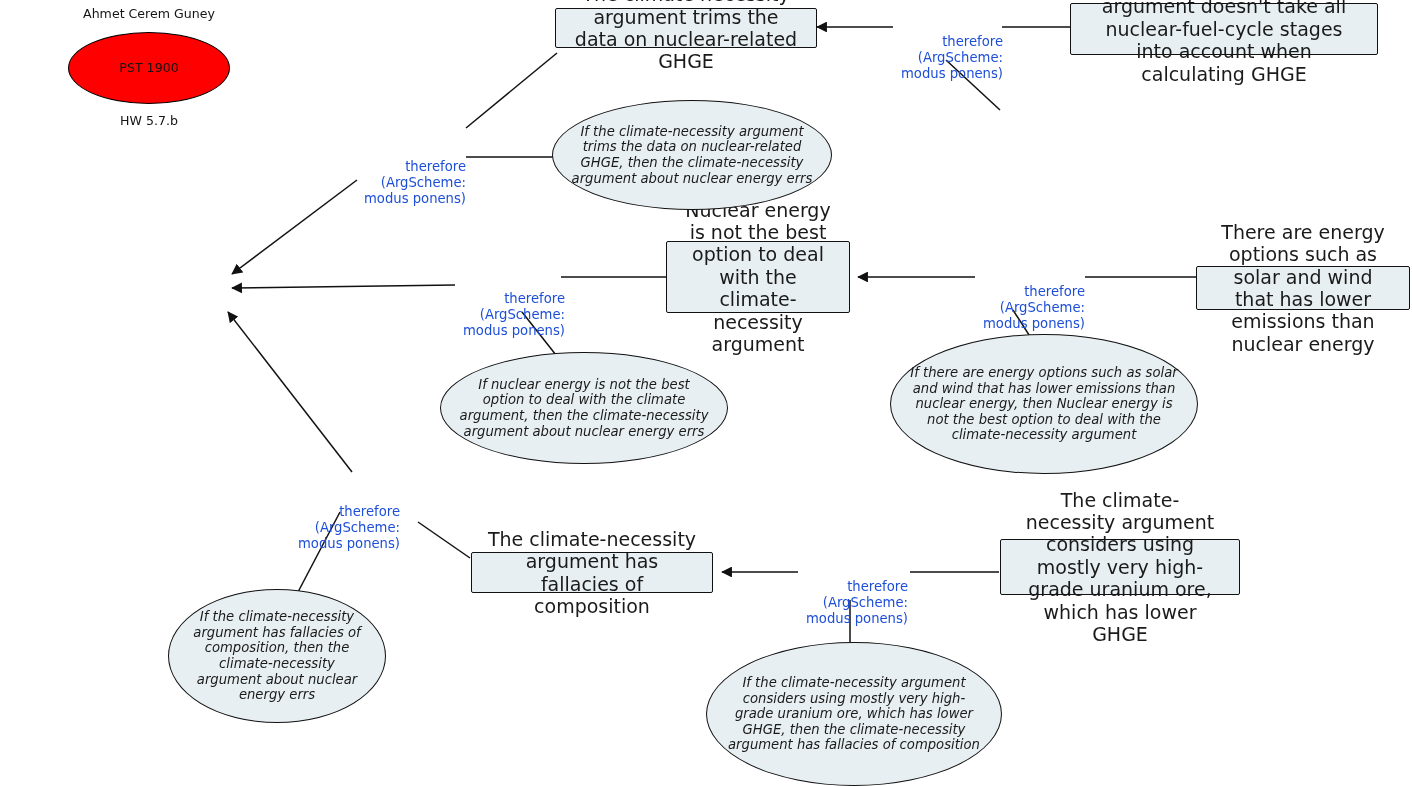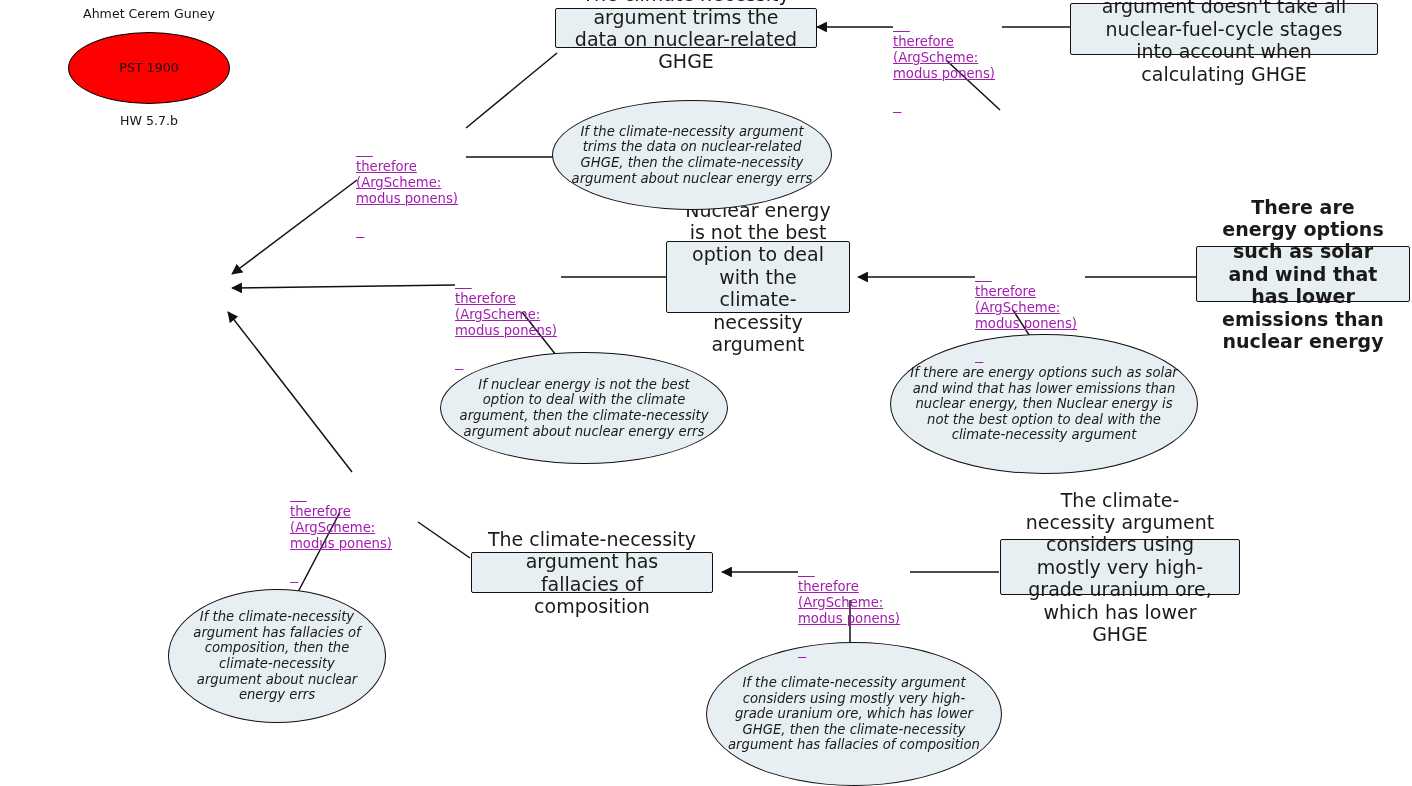--- a/index.html
+++ b/index.html
@@ -20,22 +20,22 @@
   }
   .premise{
     background:#e8eff2;border:1.3px solid #111;border-radius:50%;
     padding:6px 18px;font-size:13.2px;font-style:italic;
   }
   .author{
     background:#fe0000;border:1.6px solid #000;border-radius:50%;
     color:#151515;font-size:12.6px;line-height:1.3;gap:37px;
   }
   .edge-label{
-    position:absolute;text-align:left;font-size:13.2px;line-height:1.22;
-    color:#a21caf;white-space:pre;background:transparent;text-decoration:underline;
+    position:absolute;text-align:right;font-size:13.2px;line-height:1.22;
+    color:#1d4ed8;white-space:pre;background:transparent;
   }
   .el-inner{display:block;}
 </style>
 </head>
 <body>
 
 <div id="canvas">
 
   <svg id="wires" viewBox="0 0 1412 786" xmlns="http://www.w3.org/2000/svg">
     <defs>
@@ -77,21 +77,21 @@
     <span>HW 5.7.b</span>
   </div>
 
   <div class="node claim" style="left:555px;top:8px;width:262px;height:40px;">The climate necessity argument trims the data on nuclear-related GHGE</div>
 
   <div class="node claim" style="left:1070px;top:3px;width:308px;height:52px;">The climate necessity argument doesn't take all nuclear-fuel-cycle stages into account when calculating GHGE</div>
 
 
   <div class="node claim" style="left:666px;top:241px;width:184px;height:72px;">Nuclear energy is not the best option to deal with the climate-necessity argument</div>
 
-  <div class="node claim" style="left:1196px;top:246px;width:214px;height:56px;font-weight:bold;">There are energy options such as solar and wind that has lower emissions than nuclear energy</div>
+  <div class="node claim" style="left:1196px;top:266px;width:214px;height:44px;">There are energy options such as solar and wind that has lower emissions than nuclear energy</div>
 
   <div class="node claim" style="left:471px;top:552px;width:242px;height:41px;">The climate-necessity argument has fallacies of composition</div>
 
   <div class="node claim" style="left:1000px;top:539px;width:240px;height:56px;">The climate-necessity argument considers using mostly very high-grade uranium ore, which has lower GHGE</div>
 
   <div class="node premise" style="left:552px;top:100px;width:280px;height:110px;">If the climate-necessity argument trims the data on nuclear-related GHGE, then the climate-necessity argument about nuclear energy errs</div>
 
 
   <div class="node premise" style="left:440px;top:352px;width:288px;height:112px;">If nuclear energy is not the best option to deal with the climate argument, then the climate-necessity argument about nuclear energy errs</div>
 

